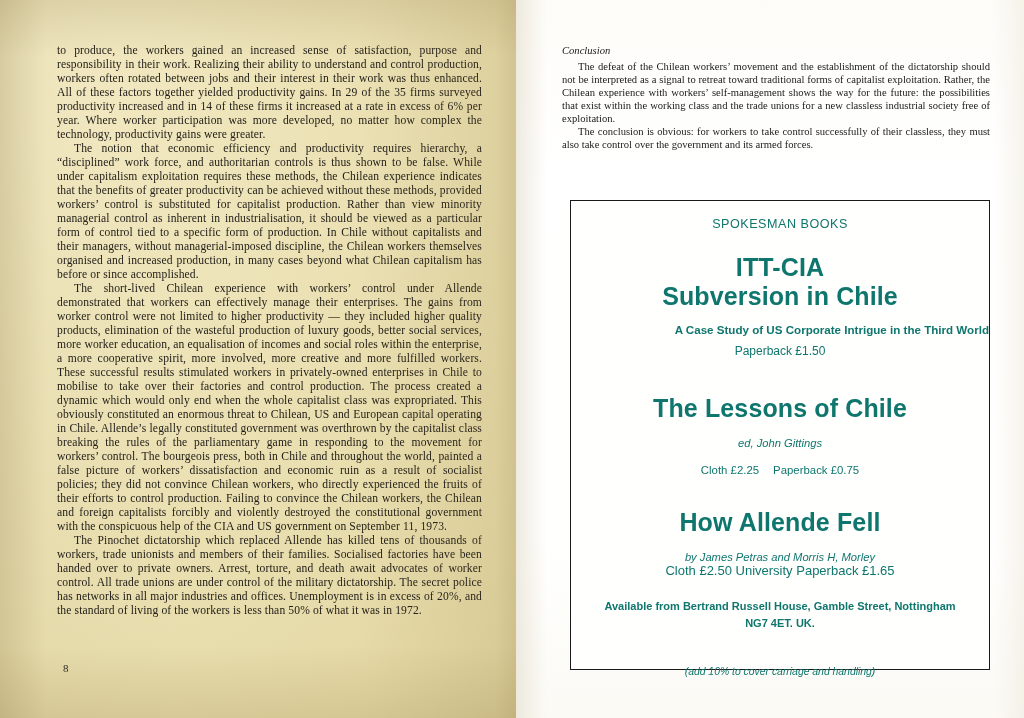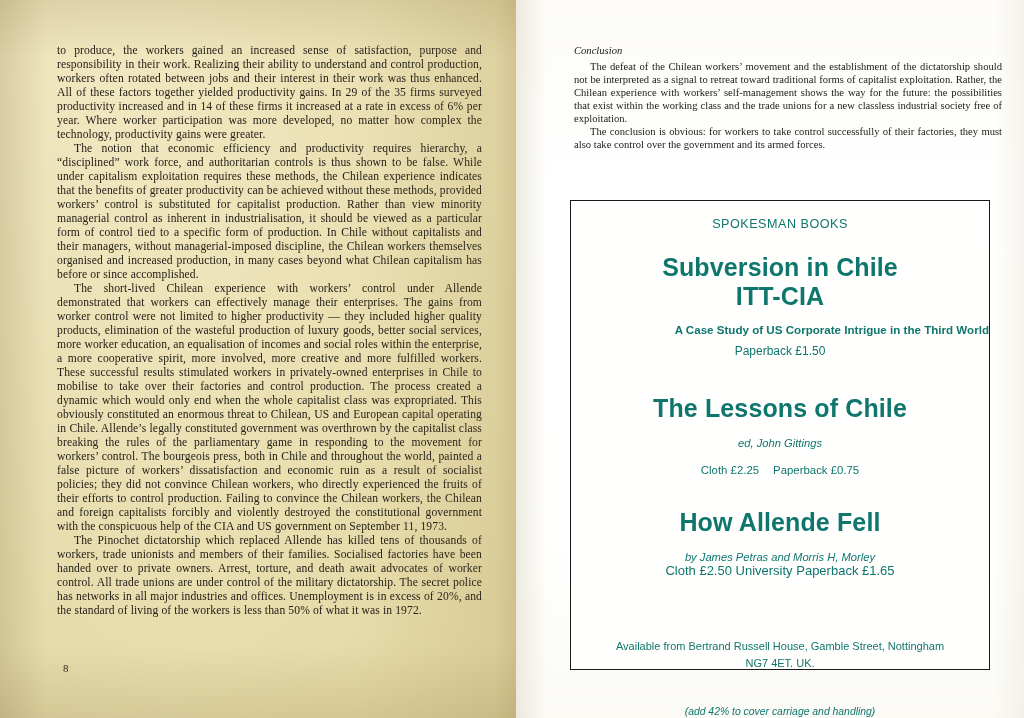--- a/index.html
+++ b/index.html
@@ -70,21 +70,21 @@
     width: 508px;
     height: 718px;
     background:
       linear-gradient(to right, rgba(225,218,200,0.55) 0%, rgba(255,255,255,0) 6%, rgba(255,255,255,0) 94%, rgba(235,230,215,0.45) 100%),
       linear-gradient(to bottom, #fdfcf8 0%, #ffffff 25%, #fffffe 75%, #fbfaf5 100%);
     box-sizing: border-box;
     overflow: hidden;
   }
   .right-text {
     position: absolute;
-    left: 58px;
+    left: 46px;
     top: 44px;
     width: 428px;
     font-size: 10.6px;
     line-height: 13.0px;
     color: #20201e;
     text-align: justify;
     font-family: "Liberation Serif", serif;
   }
   .right-text .conclusion-head {
     font-style: italic;
@@ -153,23 +153,23 @@
   }
   .ad-authors {
     margin-top: 14px;
     font-size: 11.2px;
     font-style: italic;
   }
   .ad-price-3 {
     font-size: 13px;
   }
   .ad-availability {
-    margin-top: 60px;
+    margin-top: 20px;
     font-size: 11px;
-    font-weight: normal;
+    font-weight: bold;
     line-height: 17px;
     padding: 0 26px;
   }
   .ad-note {
     margin-top: 34px;
     font-size: 10.4px;
     font-style: italic;
   }
   .price-gap { display: inline-block; width: 14px; }
 </style>
@@ -185,45 +185,45 @@
       <p>The short-lived Chilean experience with workers’ control under Allende demonstrated that workers can effectively manage their enterprises. The gains from worker control were not limited to higher productivity — they included higher quality products, elimination of the wasteful production of luxury goods, better social services, more worker education, an equalisation of incomes and social roles within the enterprise, a more cooperative spirit, more involved, more creative and more fulfilled workers. These successful results stimulated workers in privately-owned enterprises in Chile to mobilise to take over their factories and control production. The process created a dynamic which would only end when the whole capitalist class was expropriated. This obviously constituted an enormous threat to Chilean, US and European capital operating in Chile. Allende’s legally constituted government was overthrown by the capitalist class breaking the rules of the parliamentary game in responding to the movement for workers’ control. The bourgeois press, both in Chile and throughout the world, painted a false picture of workers’ dissatisfaction and economic ruin as a result of socialist policies; they did not convince Chilean workers, who directly experienced the fruits of their efforts to control production. Failing to convince the Chilean workers, the Chilean and foreign capitalists forcibly and violently destroyed the constitutional government with the conspicuous help of the CIA and US government on September 11, 1973.</p>
       <p>The Pinochet dictatorship which replaced Allende has killed tens of thousands of workers, trade unionists and members of their families. Socialised factories have been handed over to private owners. Arrest, torture, and death await advocates of worker control. All trade unions are under control of the military dictatorship. The secret police has networks in all major industries and offices. Unemployment is in excess of 20%, and the standard of living of the workers is less than 50% of what it was in 1972.</p>
     </div>
     <div class="folio-left">8</div>
   </div>
 
   <div class="page-right">
     <div class="right-text">
       <div class="conclusion-head">Conclusion</div>
       <p>The defeat of the Chilean workers’ movement and the establishment of the dictatorship should not be interpreted as a signal to retreat toward traditional forms of capitalist exploitation. Rather, the Chilean experience with workers’ self-management shows the way for the future: the possibilities that exist within the working class and the trade unions for a new classless industrial society free of exploitation.</p>
-      <p>The conclusion is obvious: for workers to take control successfully of their factories, they must also take control over the government and its armed forces.</p>
+      <p>The conclusion is obvious: for workers to take control successfully of their classless, they must also take control over the government and its armed forces.</p>
     </div>
 
     <div class="ad-box">
       <div class="ad-publisher">SPOKESMAN BOOKS</div>
 
       <div class="ad-title-1">
+        <div>ITT-CIA</div>
         <div>Subversion in Chile</div>
-        <div>ITT-CIA</div>
       </div>
       <div class="ad-sub-1">A Case Study of US Corporate Intrigue in the Third World</div>
       <div class="ad-price-1">Paperback £1.50</div>
 
       <div class="ad-title-2">The Lessons of Chile</div>
       <div class="ad-editor">ed, John Gittings</div>
       <div class="ad-price-2">
         <span>Cloth £2.25</span><span class="price-gap"></span><span>Paperback £0.75</span>
       </div>
 
       <div class="ad-title-3">How Allende Fell</div>
       <div class="ad-authors">by James Petras and Morris H, Morley</div>
       <div class="ad-price-3">Cloth £2.50  University Paperback  £1.65</div>
 
       <div class="ad-availability">
         <div>Available from Bertrand Russell House, Gamble Street, Nottingham</div>
         <div>NG7 4ET. UK.</div>
       </div>
 
-      <div class="ad-note">(add 42% to cover carriage and handling)</div>
+      <div class="ad-note">(add 10% to cover carriage and handling)</div>
     </div>
   </div>
 
 </div>
 
 </body></html>

